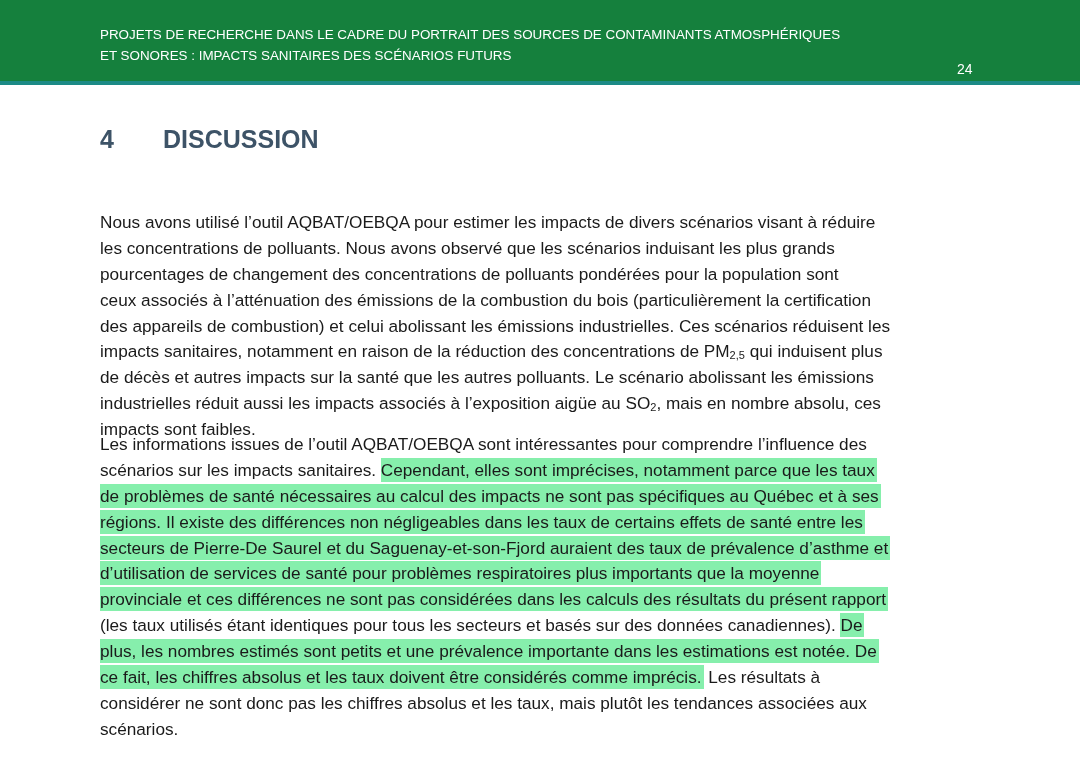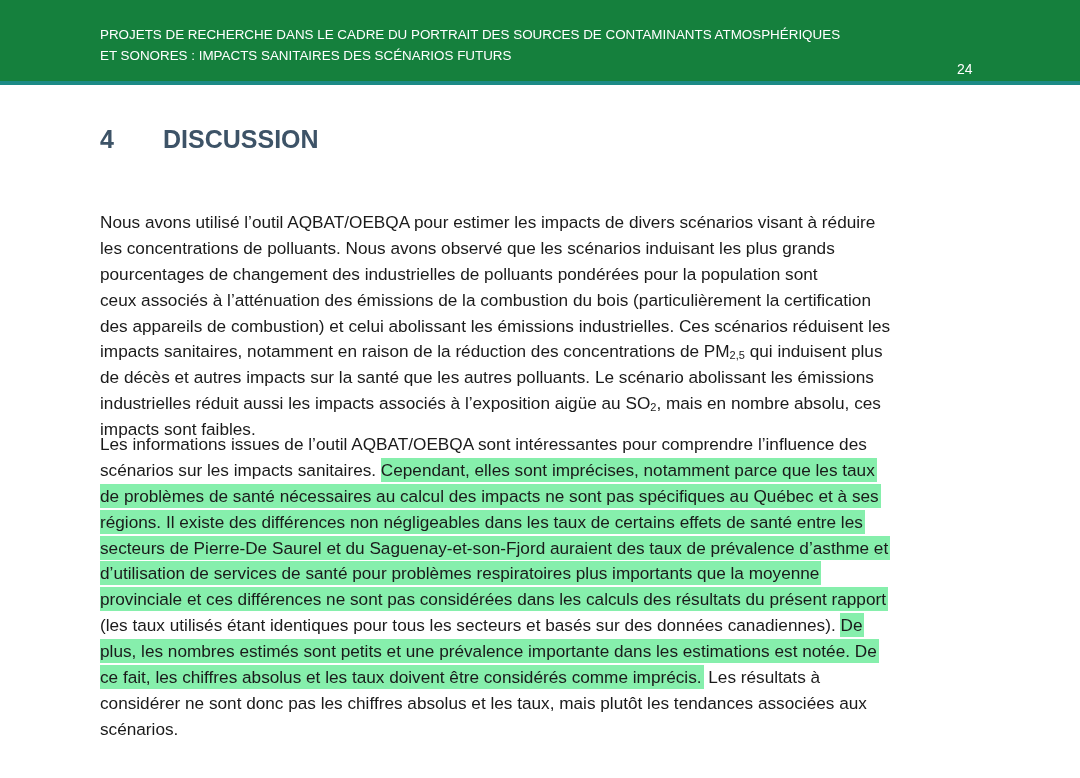--- a/index.html
+++ b/index.html
@@ -54,21 +54,21 @@
 </div>
 <div class="header-rule"></div>
 
 <div class="section-heading">
   <span class="num">4</span><span>DISCUSSION</span>
 </div>
 
 <div class="para" style="top:178px;margin-top:32px;">
   <div class="line">Nous avons utilisé l’outil AQBAT/OEBQA pour estimer les impacts de divers scénarios visant à réduire</div>
   <div class="line">les concentrations de polluants. Nous avons observé que les scénarios induisant les plus grands</div>
-  <div class="line">pourcentages de changement des industrielles de polluants pondérées pour la population sont</div>
+  <div class="line">pourcentages de changement des concentrations de polluants pondérées pour la population sont</div>
   <div class="line">ceux associés à l’atténuation des émissions de la combustion du bois (particulièrement la certification</div>
   <div class="line">des appareils de combustion) et celui abolissant les émissions industrielles. Ces scénarios réduisent les</div>
   <div class="line"><span>impacts sanitaires, notamment en raison de la réduction des concentrations de PM</span><sub>2,5</sub><span> qui induisent plus</span></div>
   <div class="line">de décès et autres impacts sur la santé que les autres polluants. Le scénario abolissant les émissions</div>
   <div class="line"><span>industrielles réduit aussi les impacts associés à l’exposition aigüe au SO</span><sub>2</sub><span>, mais en nombre absolu, ces</span></div>
   <div class="line">impacts sont faibles.</div>
 </div>
 
 <div class="para" style="top:432px;">
   <div class="line">Les informations issues de l’outil AQBAT/OEBQA sont intéressantes pour comprendre l’influence des</div>

